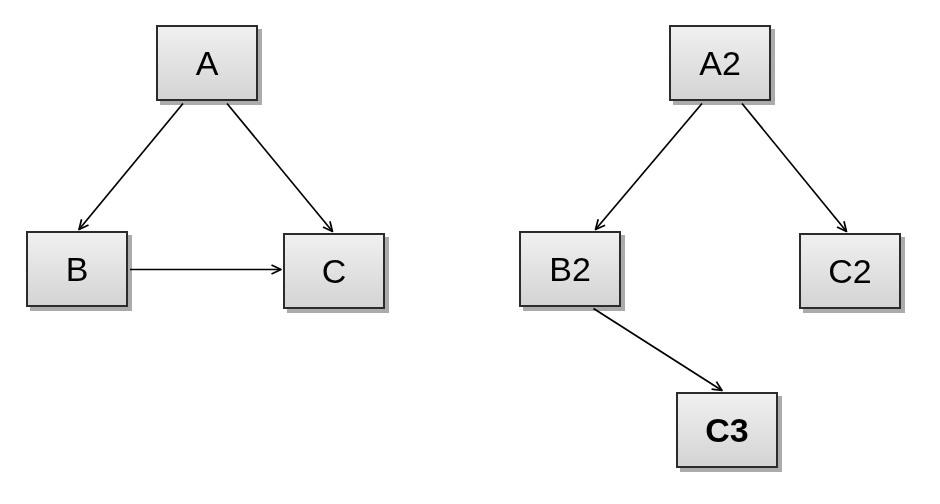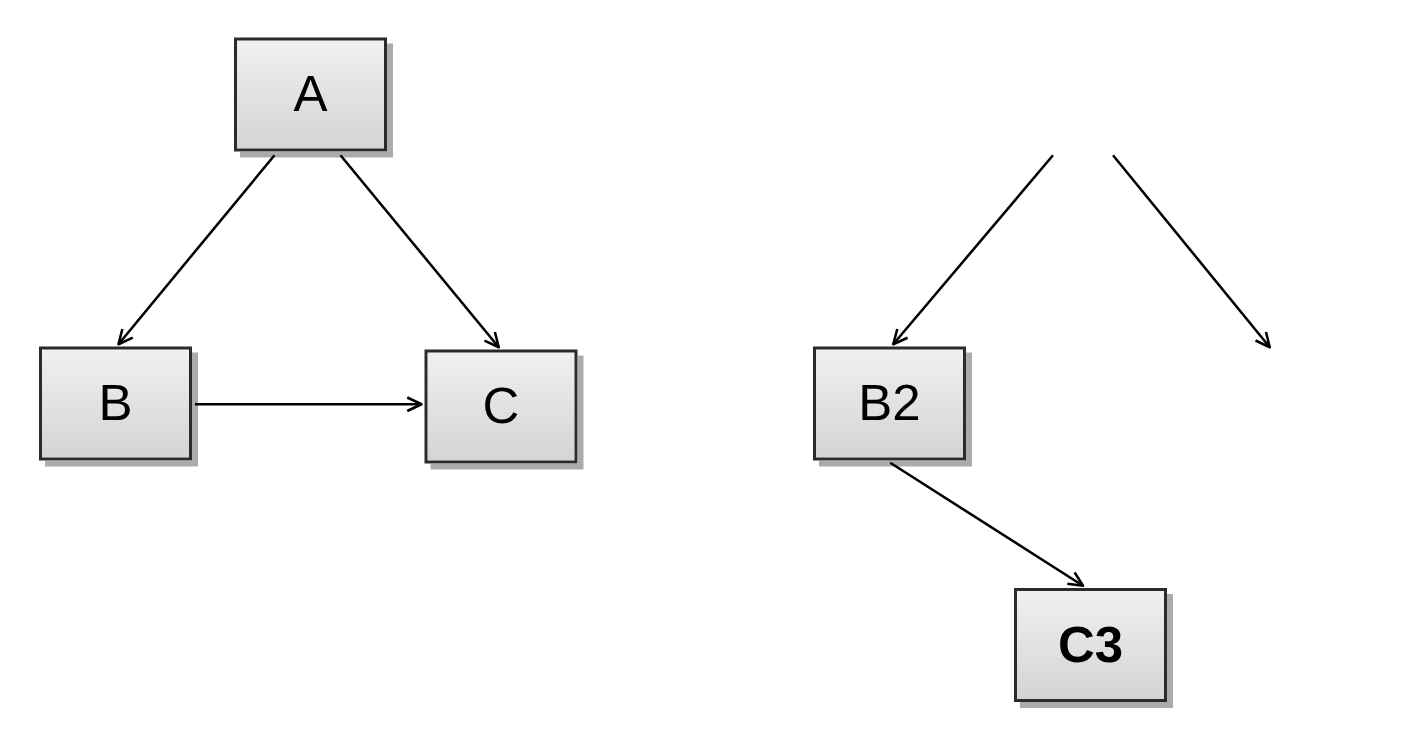--- a/index.html
+++ b/index.html
@@ -40,41 +40,47 @@
   .node-label {
     font-size: 34px;
     color: #000000;
     line-height: 1;
     user-select: none;
   }
   #node-A  { left: 156px; top:  25px; }
   #node-B  { left:  26px; top: 231px; }
   #node-C  { left: 283px; top: 233px; }
   #node-A2 { left: 669px; top:  25px; }
-  #node-B2 { left: 542px; top: 231px; }
+  #node-B2 { left: 519px; top: 231px; }
   #node-C2 { left: 799px; top: 233px; }
   #node-C3 { left: 676px; top: 392px; font-weight: bold; }
 </style>
 </head>
 <body>
 
 <div class="canvas">
 
   <div class="node" id="node-A">
     <span class="node-label">A</span>
   </div>
   <div class="node" id="node-B">
     <span class="node-label">B</span>
   </div>
   <div class="node" id="node-C">
     <span class="node-label">C</span>
   </div>
 
+  <div class="node" id="node-A2">
+    <span class="node-label">A2</span>
+  </div>
   <div class="node" id="node-B2">
     <span class="node-label">B2</span>
+  </div>
+  <div class="node" id="node-C2">
+    <span class="node-label">C2</span>
   </div>
   <div class="node" id="node-C3">
     <span class="node-label">C3</span>
   </div>
 
   <svg class="edge-layer" width="940" height="504" viewBox="0 0 940 504" xmlns="http://www.w3.org/2000/svg">
     <defs>
       <marker id="arrowhead" markerUnits="userSpaceOnUse" markerWidth="14" markerHeight="12" refX="11" refY="6" orient="auto">
         <path d="M1.5,1.5 L11,6 L1.5,10.5" fill="none" stroke="#000000" stroke-width="1.7" stroke-linejoin="round"></path>
       </marker>

